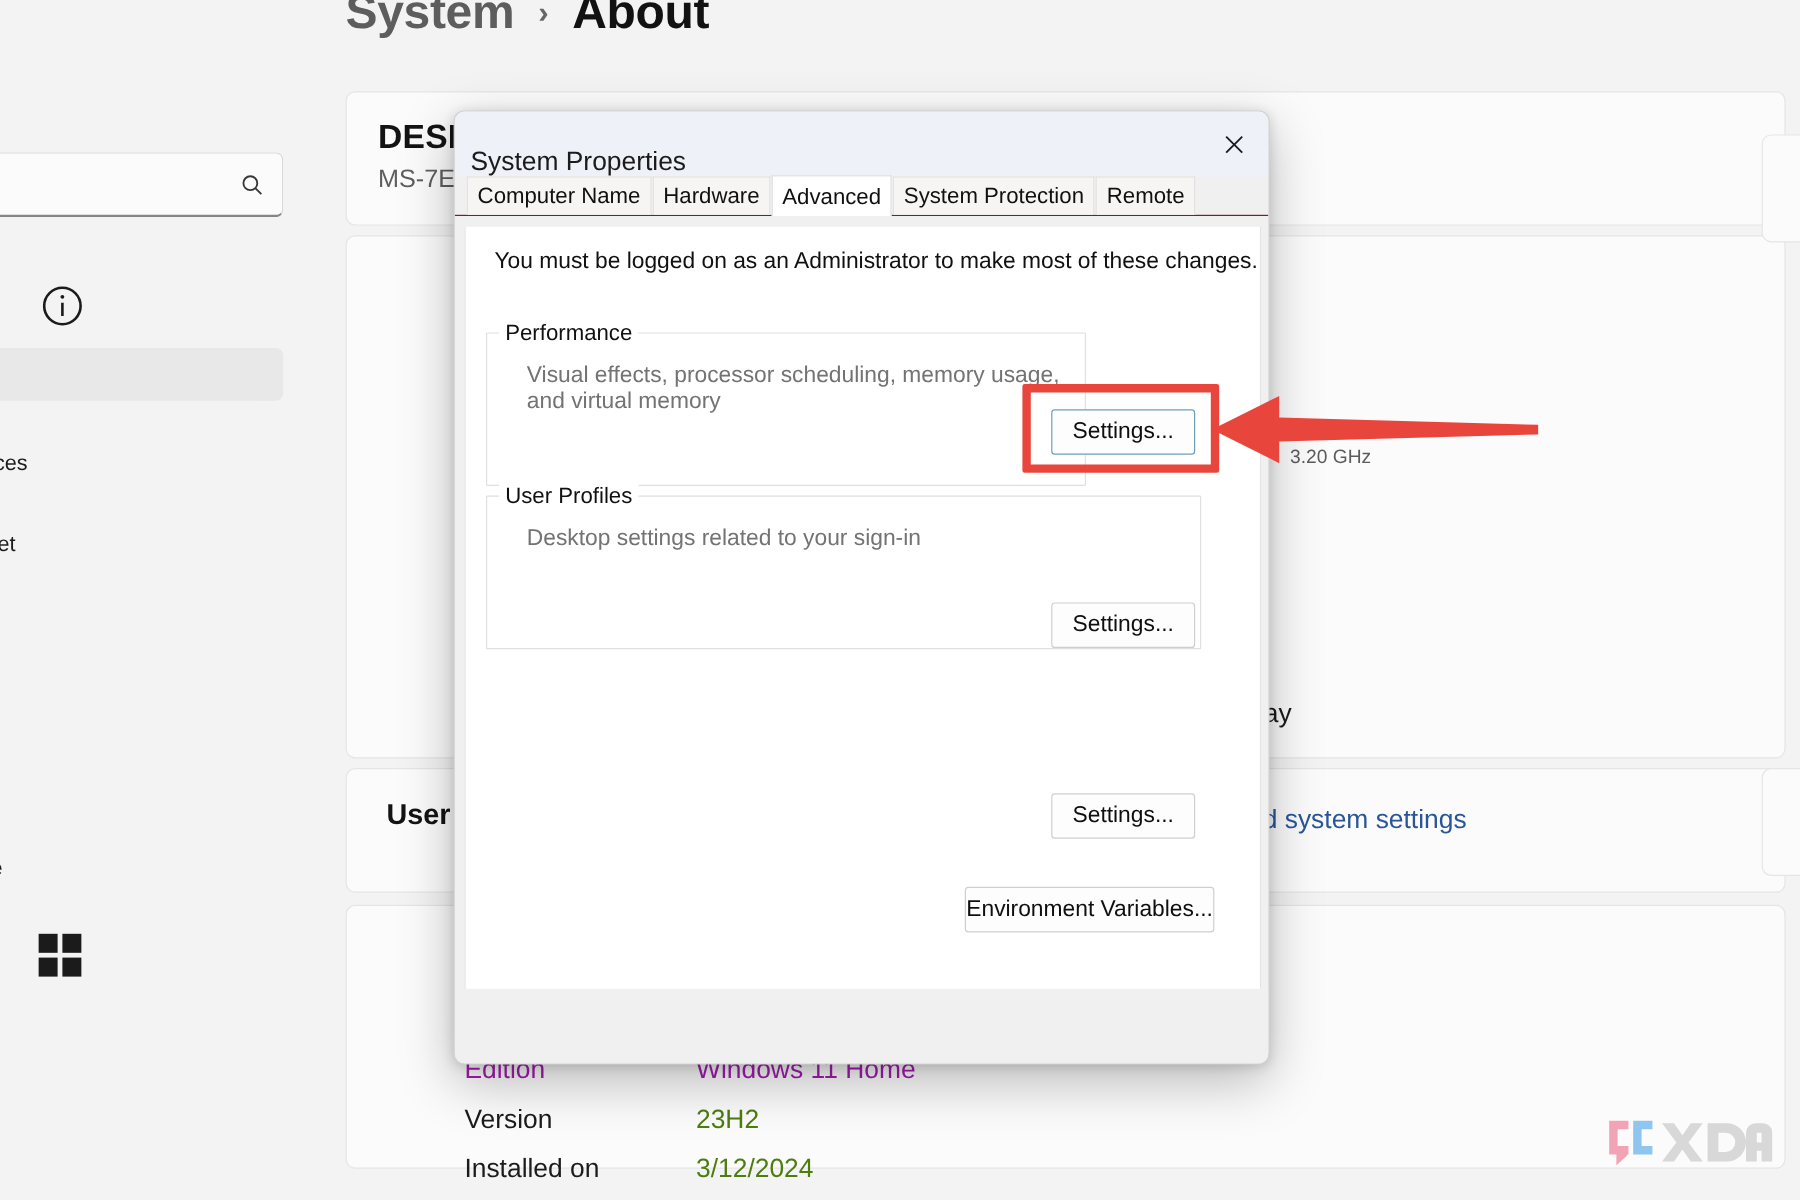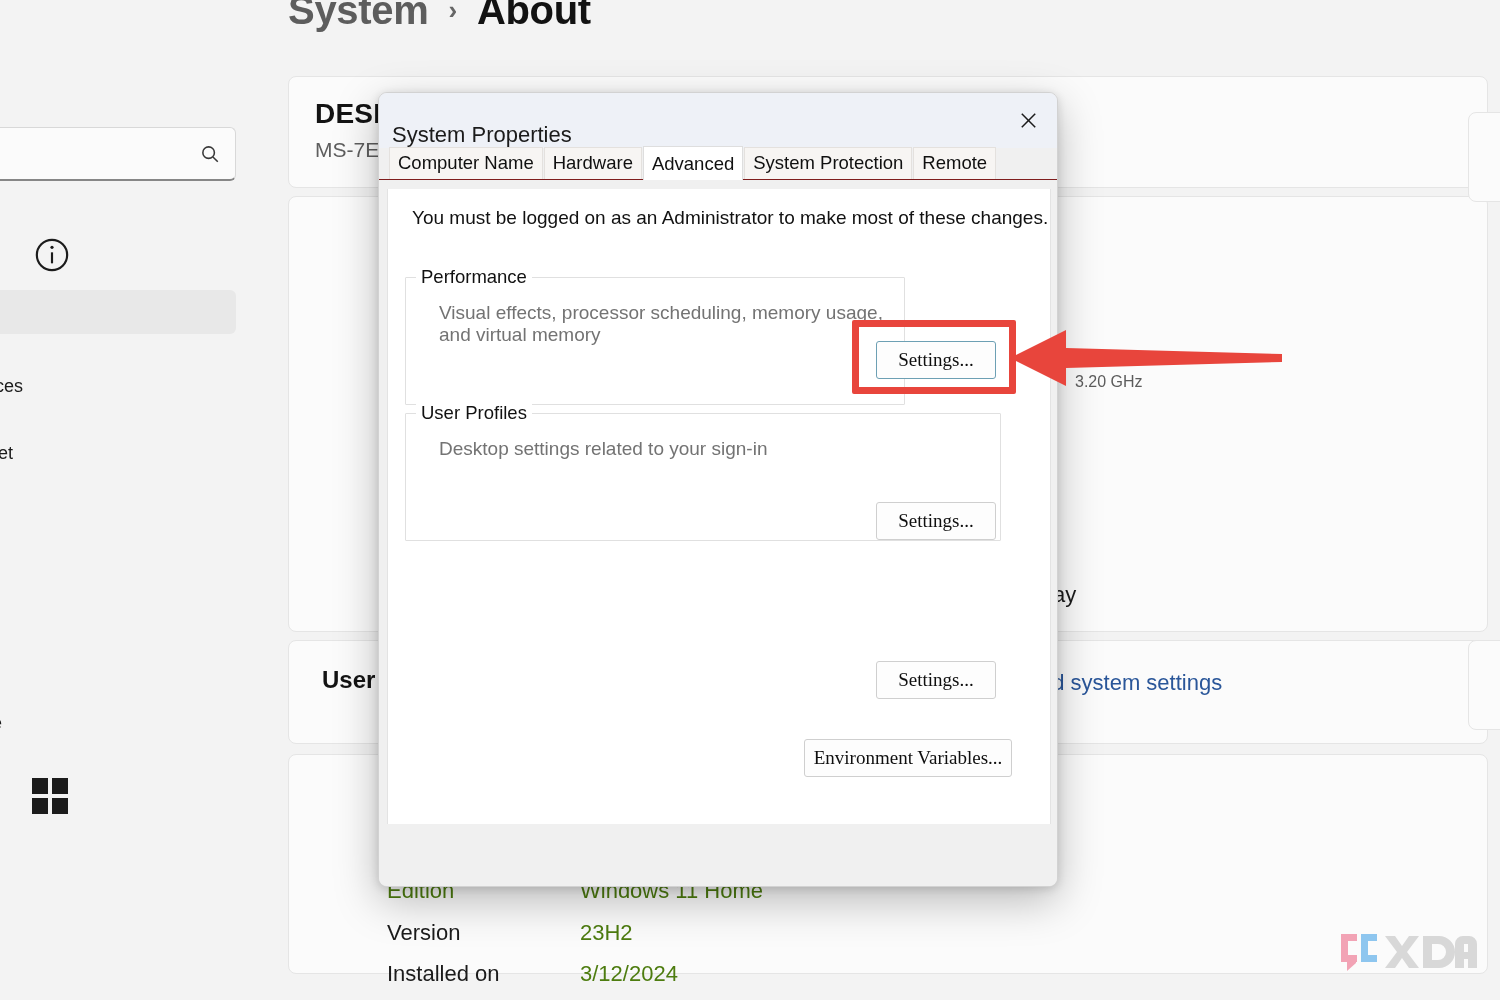--- a/index.html
+++ b/index.html
@@ -71,21 +71,21 @@
   .spec-cpu-ghz { position: absolute; left: 1075px; top: 373px; font-size: 16px; color: #5c5c5c;}
   .spec-display { position: absolute; left: 1036px; top: 582px; font-size: 22px; color: #1b1b1b;}
 
   .related-title { position: absolute; left: 322px; top: 666px; font-size: 24px; font-weight: 600; color: #141414;}
   .related-link  { position: absolute; left: 1040px; top: 670px; font-size: 22px; color: #2a5699;}
 
   .winrow { position: absolute; font-size: 22px; }
   .winrow .k { position: absolute; left: 0; color: #1b1b1b; }
   .winrow .v { position: absolute; left: 193px; color: #4d7c0f; }
   .winrow.r1 { left: 387px; top: 878px; width: 600px; color: #9a9a9a;}
-  .winrow.r1 .k, .winrow.r1 .v { color: #4d7c0f; }
+  .winrow.r1 .k, .winrow.r1 .v { color: #a21caf; }
   .winrow.r2 { left: 387px; top: 920px; width: 600px; }
   .winrow.r3 { left: 387px; top: 961px; width: 600px; }
 
   
   .dlg {
     position: absolute; left: 378px; top: 92px; width: 680px; height: 795px;
     background: #f0f0f0;
     border-radius: 9px;
     border: 1px solid #d2d2d2;
     box-shadow: 0 14px 44px rgba(0,0,0,.26), 0 2px 10px rgba(0,0,0,.14);
@@ -151,21 +151,21 @@
   }
   .group.perf    { left: 26px;  top: 160px; width: 500px; height: 128px; margin-top: 24px; }
   .group.profile { left: 26px;  top: 320px; width: 596px; height: 128px; }
   .group.startup { left: 26px;  top: 479px; width: 612px; height: 128px; }
 
   .winbtn {
     position: absolute;
     background: #fdfdfd;
     border: 1px solid #cfcfcf;
     border-radius: 3px;
-    font-family: Liberation Serif, serif;
+    font-family: Liberation Sans, sans-serif;
     font-size: 19px; color: #0f0f0f;
     display: flex; align-items: center; justify-content: center;
   }
   .winbtn.focused { border: 1.5px solid #6da0b4; }
 
   .btn-perf    { left: 497px; top: 248px; width: 120px; height: 38px; }
   .btn-profile { left: 497px; top: 409px; width: 120px; height: 38px; }
   .btn-startup { left: 497px; top: 568px; width: 120px; height: 38px; }
   .btn-envvars { left: 425px; top: 646px; width: 208px; height: 38px; }
 

